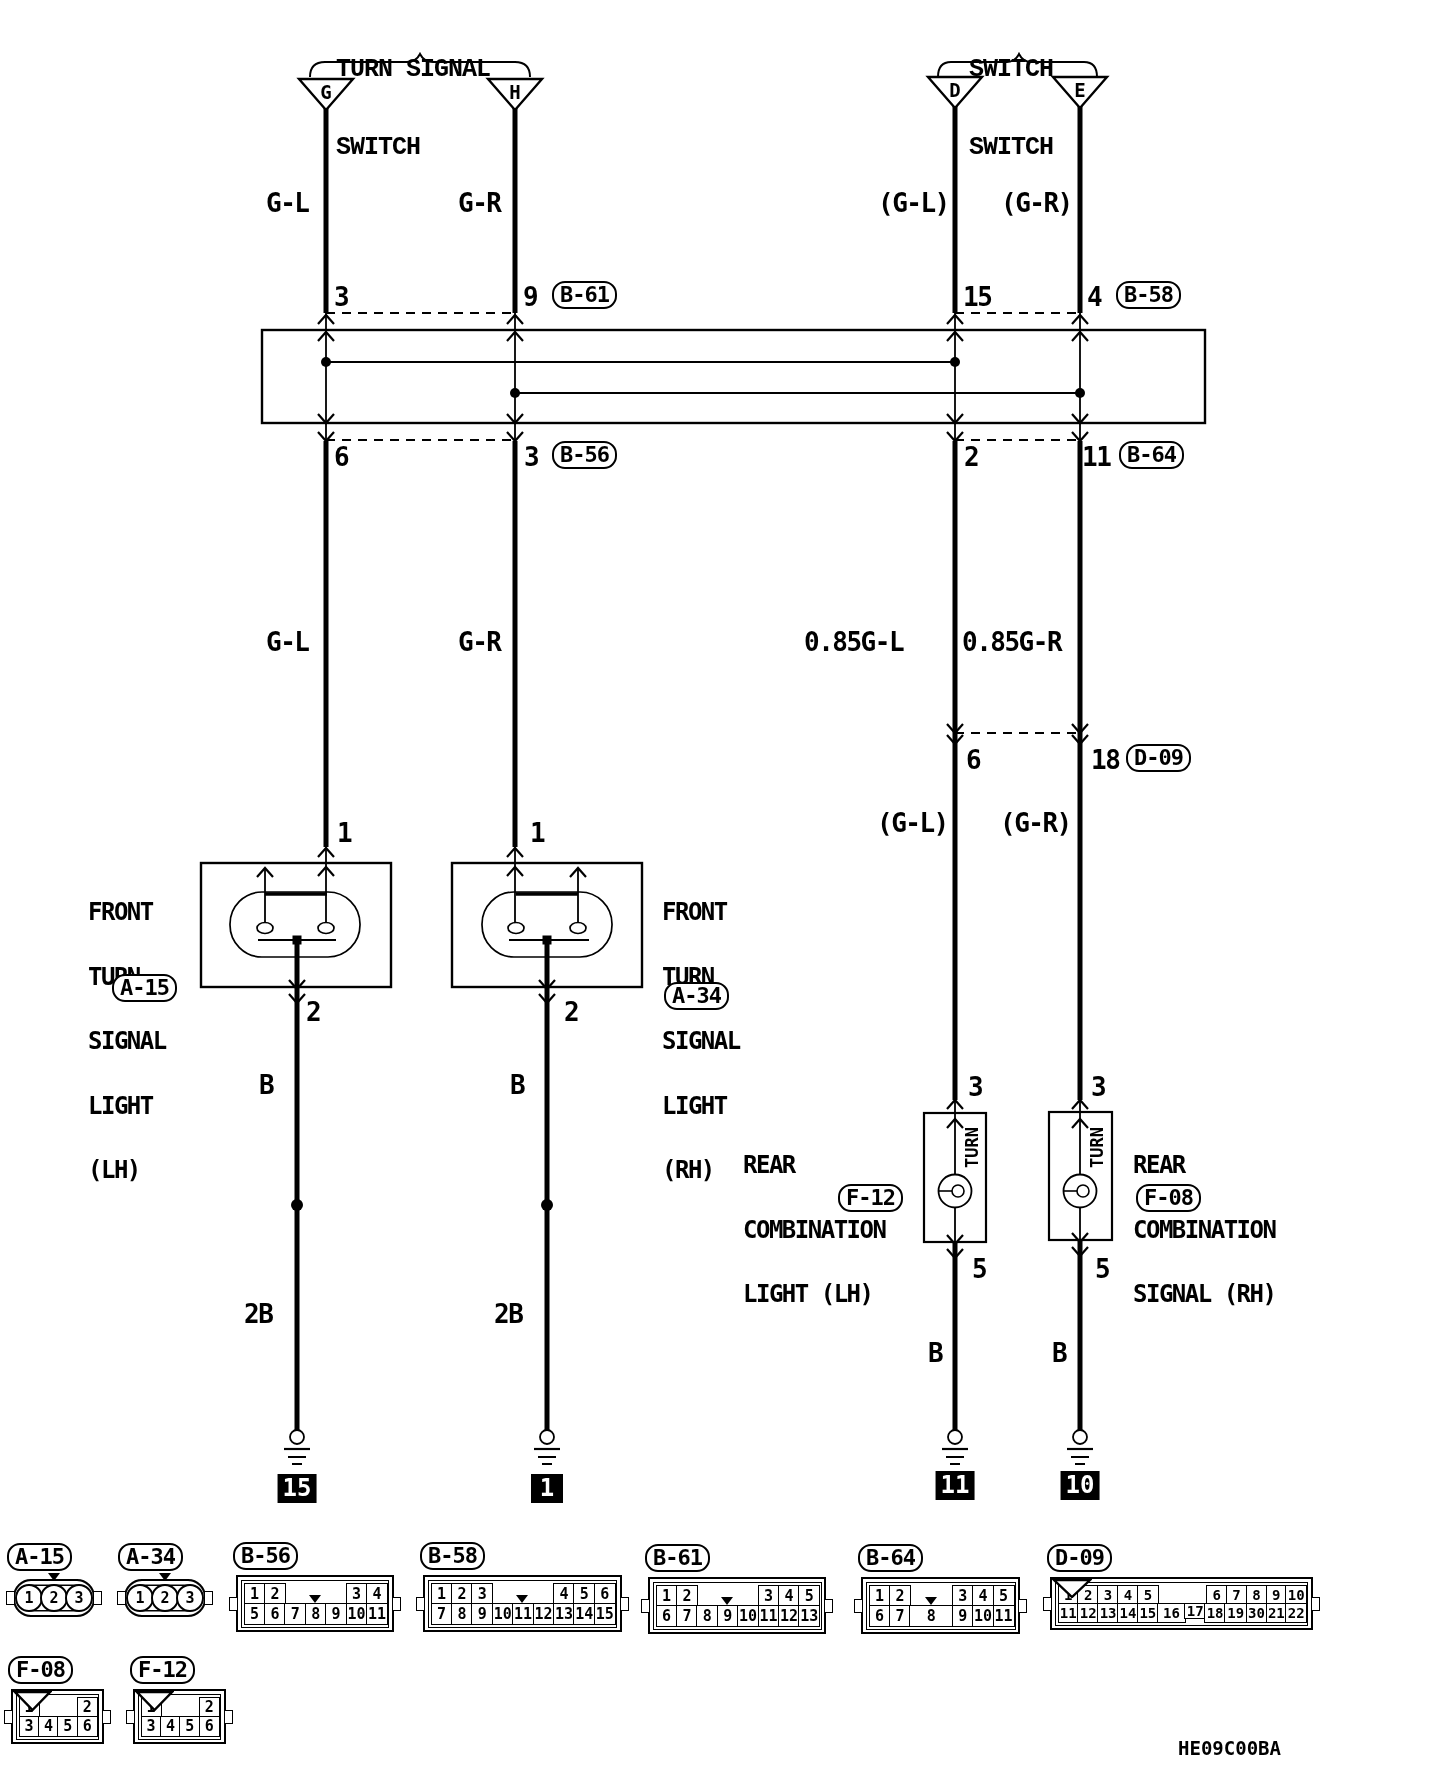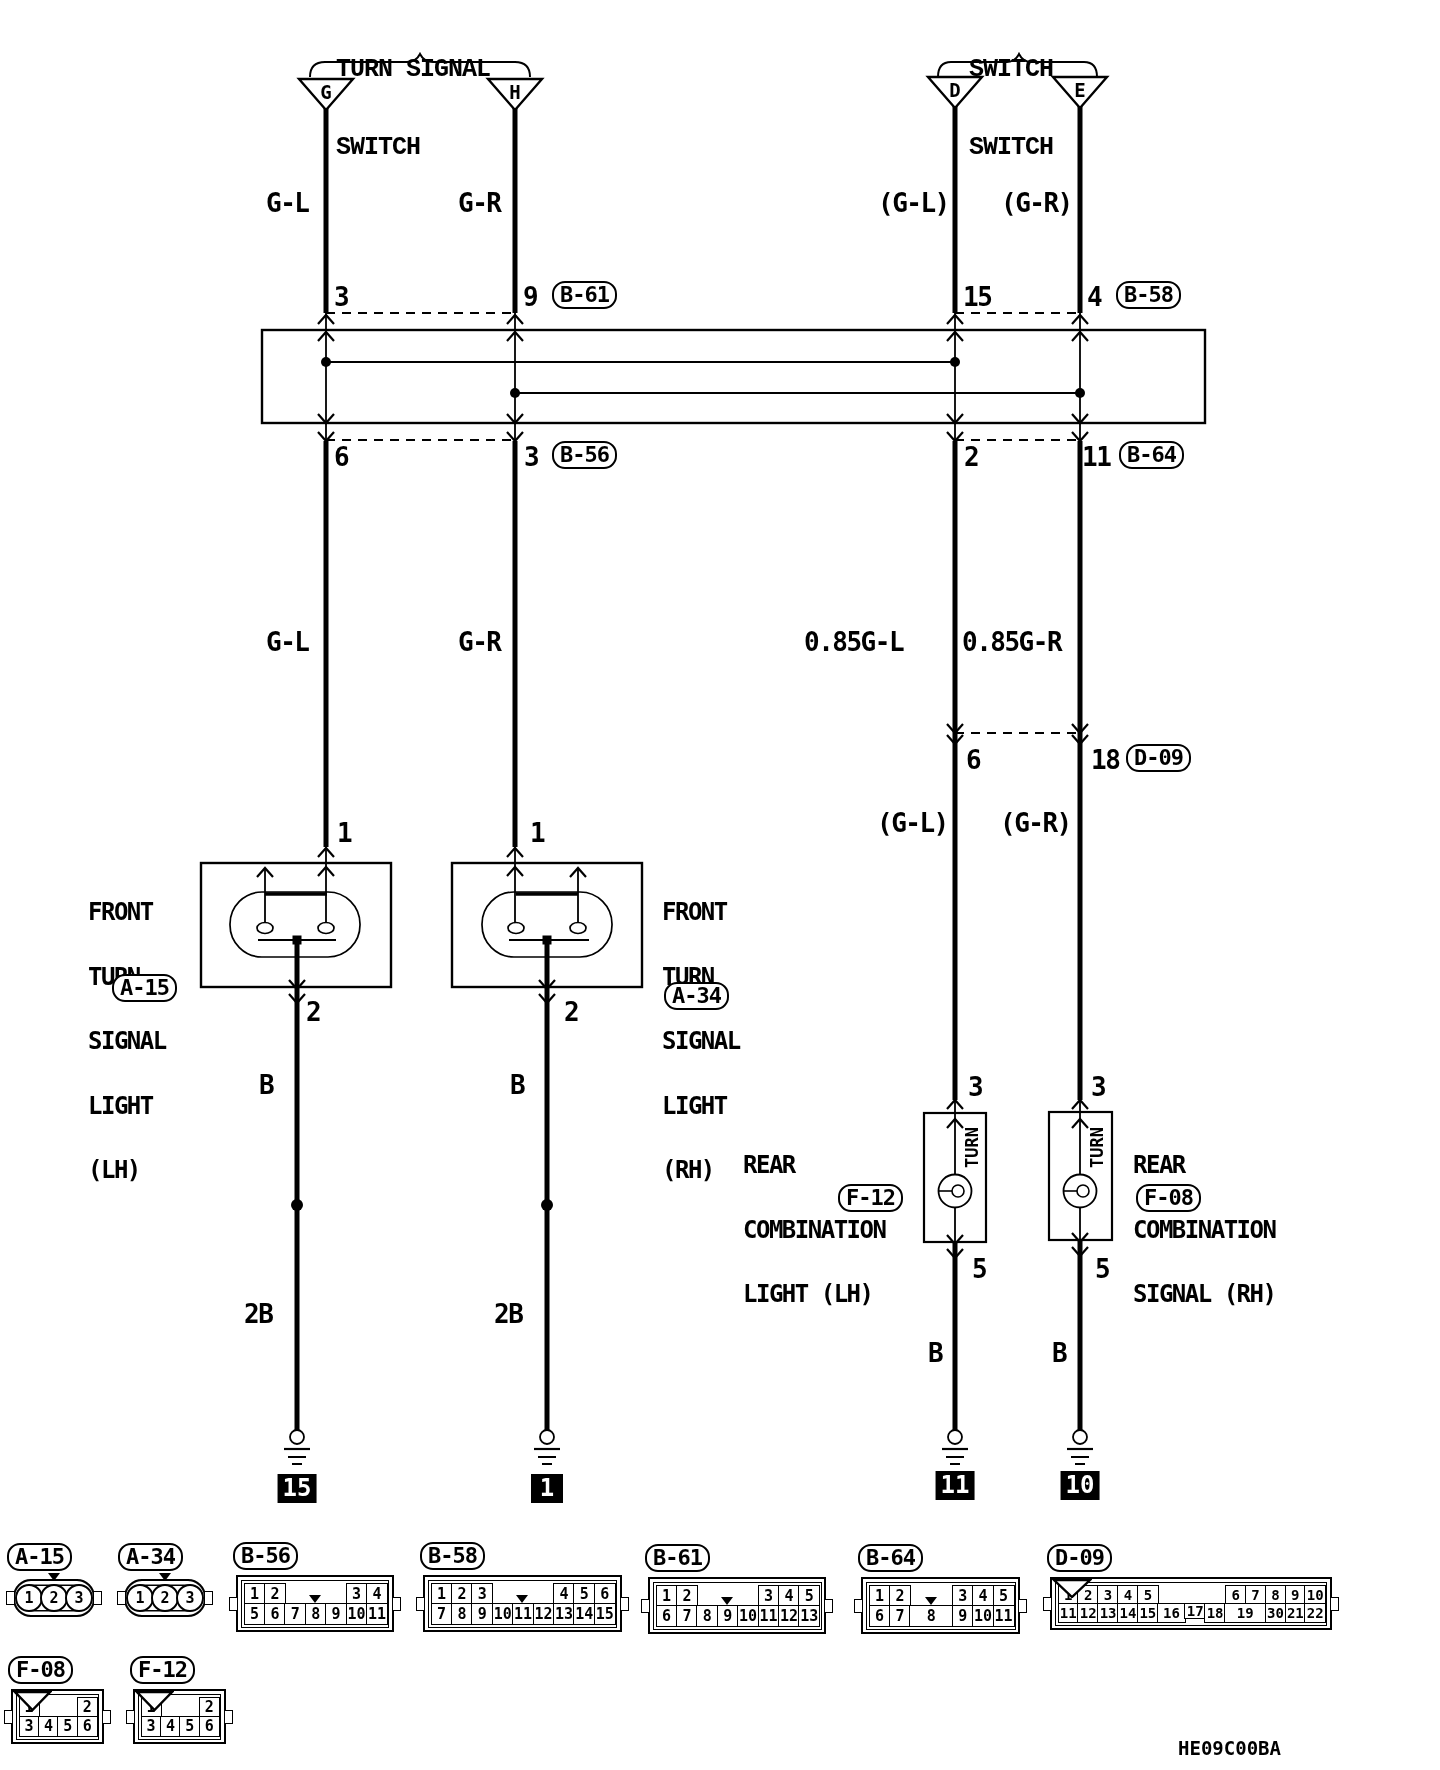--- a/index.html
+++ b/index.html
@@ -394,21 +394,21 @@
             </div>
             <div class="prow">
               <div class="pcell" style="width: 21.5px; height: 20px;">11</div>
               <div class="pcell" style="width: 21.5px; height: 20px;">12</div>
               <div class="pcell" style="width: 21.5px; height: 20px;">13</div>
               <div class="pcell" style="width: 21.5px; height: 20px;">14</div>
               <div class="pcell" style="width: 21.5px; height: 20px;">15</div>
               <div class="pcell" style="width: 29px; height: 20px;">16</div>
               <div class="pcell" style="width: 21.5px; height: 16px;">17</div>
               <div class="pcell" style="width: 21.5px; height: 20px;">18</div>
-              <div class="pcell" style="width: 42px; height: 20px;">19</div>
+              <div class="pcell" style="width: 23px; height: 20px;">19</div>
               <div class="pcell" style="width: 21.5px; height: 20px;">30</div>
               <div class="pcell" style="width: 21.5px; height: 20px;">21</div>
               <div class="pcell" style="width: 21.5px; height: 20px;">22</div>
             </div>
           </div></div></div>
       <div class="cview" style="left: 8px; top: 1656px;"><div class="cap capline">F-08</div><br><div class="grid-body" style="font-size: 15px;"><div class="tab tab-l"></div><div class="tab tab-r"></div><div class="grid-inner">
             <div class="prow">
               <div class="pcell" style="width: 21px; height: 21px;">1</div>
               <div class="spacer" style="align-items: flex-start;">
                 <svg width="39" height="20">

